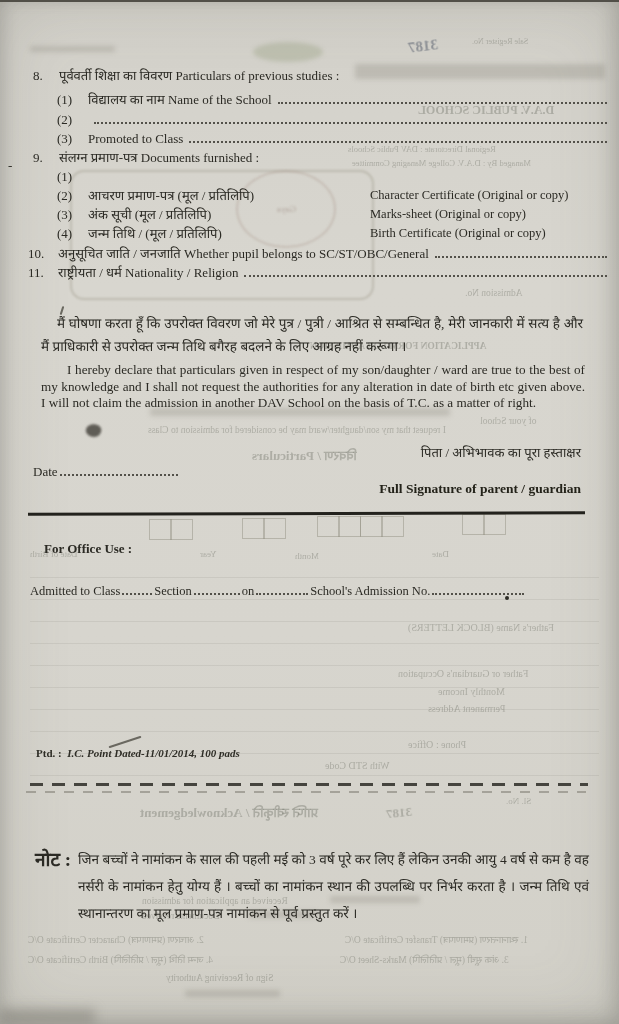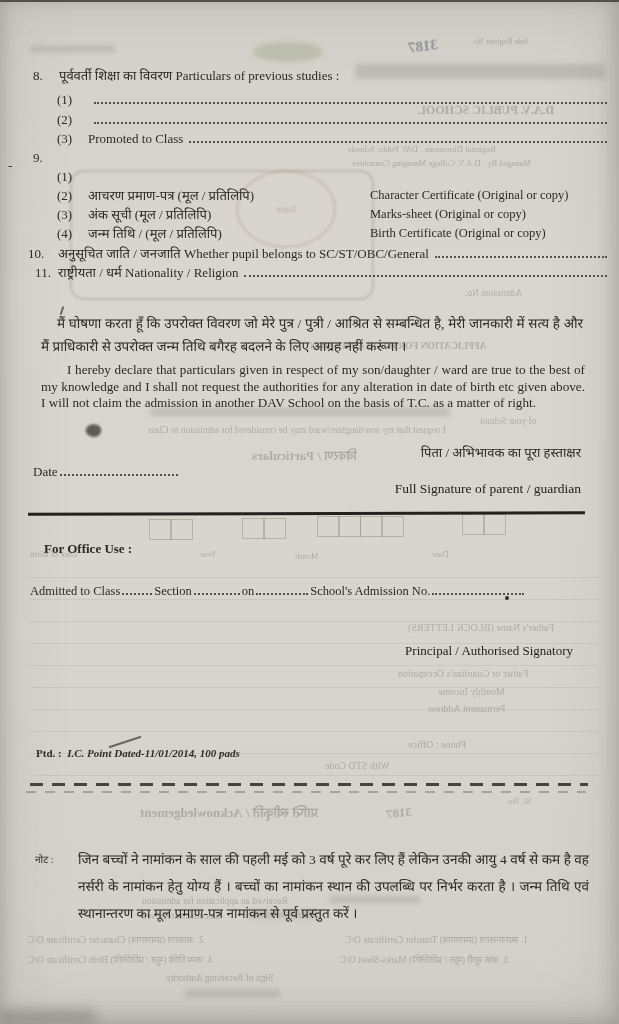--- a/index.html
+++ b/index.html
@@ -14,28 +14,28 @@
   .corner-shade{position:absolute;left:0;bottom:0;width:95px;height:15px;background:rgba(108,106,96,.38);filter:blur(6px);}
   
   .fr{position:absolute;display:flex;align-items:baseline;font-size:13px;line-height:1.25;}
   .num{flex:none;}
   .lead{flex:1;border-bottom:2px dotted #53514a;margin:0 2px 3px 6px;min-width:18px;}
   .dotseg{display:inline-block;border-bottom:2px dotted #53514a;height:10px;flex:none;margin:0 2px;}
   .rcol{position:absolute;left:313px;top:0;font-size:12.5px;white-space:nowrap;}
   .heading{position:absolute;left:0;right:0;text-align:center;font-weight:bold;font-size:18.5px;letter-spacing:.3px;color:#232219;}
   .para{position:absolute;text-align:justify;margin-left:8px;}
   .right-label{position:absolute;white-space:nowrap;}
-  .bold{font-weight:normal;}
+  .bold{font-weight:bold;}
   .hline{position:absolute;background:#23221d;}
   .dash1{position:absolute;height:3px;background:repeating-linear-gradient(90deg,#45443e 0 13px,transparent 13px 22px);}
   .dash2{position:absolute;height:2px;background:repeating-linear-gradient(90deg,rgba(125,122,112,.55) 0 10px,transparent 10px 19px);}
   .printer{position:absolute;font-size:11px;font-weight:bold;color:#2e2d26;}
   .printer .it{font-style:italic;}
   .note-wrap{position:absolute;display:flex;align-items:flex-start;}
-  .note-label{flex:none;width:43px;font-weight:normal;font-size:10px;line-height:27px;}
+  .note-label{flex:none;width:43px;font-weight:bold;font-size:19px;line-height:27px;}
   .note-text{flex:1;text-align:justify;font-size:13.5px;line-height:27px;}
   .inkdot{position:absolute;background:rgba(55,52,45,.75);border-radius:60% 40% 55% 45%;filter:blur(1px);transform:rotate(20deg);}
   .penstroke{position:absolute;background:rgba(60,58,50,.7);border-radius:2px;}
   .tinydot{position:absolute;width:4px;height:4px;border-radius:50%;background:#2c2b25;}
   
   .g{position:absolute;white-space:nowrap;color:rgba(104,108,98,.38);transform:scaleX(-1);filter:blur(.4px);}
   .g.b{font-weight:bold;}
   .bar{position:absolute;background:rgba(122,120,108,.26);filter:blur(2.4px);border-radius:2px;}
   .goval{position:absolute;border-radius:50%;}
   .oval-green{background:rgba(146,155,122,.34);filter:blur(2px);}
@@ -116,37 +116,39 @@
   <div class="g" style="left:28px;top:953px;font-size:9.5px;">4. जन्म तिथि (मूल / प्रतिलिपि) Birth Certificate O/C</div>
   <div class="g" style="left:166px;top:973px;font-size:9.5px;">Sign of Receiving Authority</div>
   <div class="bar" style="left:185px;top:990px;width:95px;height:7px;"></div>
 
   <div class="fr" style="left:33px;top:68px;right:14px;">
     <span class="num" style="width:26px;">8.</span>
     <span>पूर्ववर्ती शिक्षा का विवरण Particulars of previous studies :</span>
   </div>
   <div class="fr" style="left:57px;top:92px;right:10px;">
     <span class="num" style="width:31px;">(1)</span>
+    <span>विद्यालय का नाम Name of the School</span>
     <span class="lead"></span>
   </div>
   <div class="fr" style="left:57px;top:112px;right:10px;">
     <span class="num" style="width:31px;">(2)</span>
     <span class="lead"></span>
   </div>
   <div class="fr" style="left:57px;top:131px;right:10px;">
     <span class="num" style="width:31px;">(3)</span>
     <span>Promoted to Class</span>
     <span class="lead"></span>
   </div>
 
   <div class="fr" style="left:8px;top:158px;">
       <span>-</span>
     </div>
   <div class="fr" style="left:33px;top:150px;right:14px;">
     <span class="num" style="width:26px;">9.</span>
+    <span>संलग्न प्रमाण-पत्र Documents furnished :</span>
   </div>
   <div class="fr" style="left:57px;top:169px;right:10px;">
     <span class="num" style="width:31px;">(1)</span>
   </div>
   <div class="fr" style="left:57px;top:188px;right:10px;">
     <span class="num" style="width:31px;">(2)</span>
     <span>आचरण प्रमाण-पत्र (मूल / प्रतिलिपि)</span>
     <span class="rcol">Character Certificate (Original or copy)</span>
   </div>
   <div class="fr" style="left:57px;top:207px;right:10px;">
@@ -158,21 +160,21 @@
     <span class="num" style="width:31px;">(4)</span>
     <span>जन्म तिथि / (मूल / प्रतिलिपि)</span>
     <span class="rcol">Birth Certificate (Original or copy)</span>
   </div>
 
   <div class="fr" style="left:28px;top:246px;right:10px;">
     <span class="num" style="width:30px;">10.</span>
     <span>अनुसूचित जाति / जनजाति Whether pupil belongs to SC/ST/OBC/General</span>
     <span class="lead"></span>
   </div>
-  <div class="fr" style="left:28px;top:265px;right:10px;text-align:center;">
+  <div class="fr" style="left:28px;top:265px;right:10px;">
     <span class="num" style="width:30px;">11.</span>
     <span>राष्ट्रीयता / धर्म Nationality / Religion</span>
     <span class="lead"></span>
   </div>
 
   <div class="penstroke" style="left:61px;top:306px;width:2px;height:9px;transform:rotate(18deg);"></div>
   <div class="para" style="left:33px;right:36px;top:312px;font-size:13.5px;line-height:23px;text-indent:16px;">मैं घोषणा करता हूँ कि उपरोक्त विवरण जो मेरे पुत्र / पुत्री / आश्रित से सम्बन्धित है, मेरी जानकारी में सत्य है और मैं प्राधिकारी से उपरोक्त जन्म तिथि बगैरह बदलने के लिए आग्रह नहीं करूंगा ।</div>
   <div class="para" style="left:33px;right:34px;top:362px;font-size:13.2px;line-height:16.5px;text-indent:26px;">I hereby declare that particulars given in respect of my son/daughter / ward are true to the best of my knowledge and I shall not request the authorities for any alteration in date of birth etc given above. I will not claim the admission in another DAV School on the basis of T.C. as a matter of right.</div>
   <div class="inkdot" style="left:86px;top:424px;width:15px;height:13px;"></div>
 
@@ -193,21 +195,20 @@
     <span class="dotseg" style="width:30px;"></span>
     <span>Section</span>
     <span class="dotseg" style="width:46px;"></span>
     <span>on</span>
     <span class="dotseg" style="width:52px;"></span>
     <span>School's Admission No.</span>
     <span class="dotseg" style="width:92px;"></span>
   </div>
   <div class="tinydot" style="left:505px;top:596px;"></div>
 
-  <div class="right-label bold" style="right:46px;top:643px;font-size:13px;color:#232219;">Principal / Authorised Signatory</div>
 
   <div class="penstroke" style="left:108px;top:741px;width:34px;height:2px;transform:rotate(-18deg);"></div>
   <div class="printer" style="left:36px;top:747px;">
     <span>Ptd. :</span>&nbsp;&nbsp;<span class="it">I.C. Point Dated-11/01/2014, 100 pads</span>
   </div>
 
   <div class="dash1" style="left:30px;top:783px;width:558px;"></div>
   <div class="dash2" style="left:26px;top:791px;width:560px;"></div>
 
   <div class="note-wrap" style="left:35px;top:846px;right:30px;">

